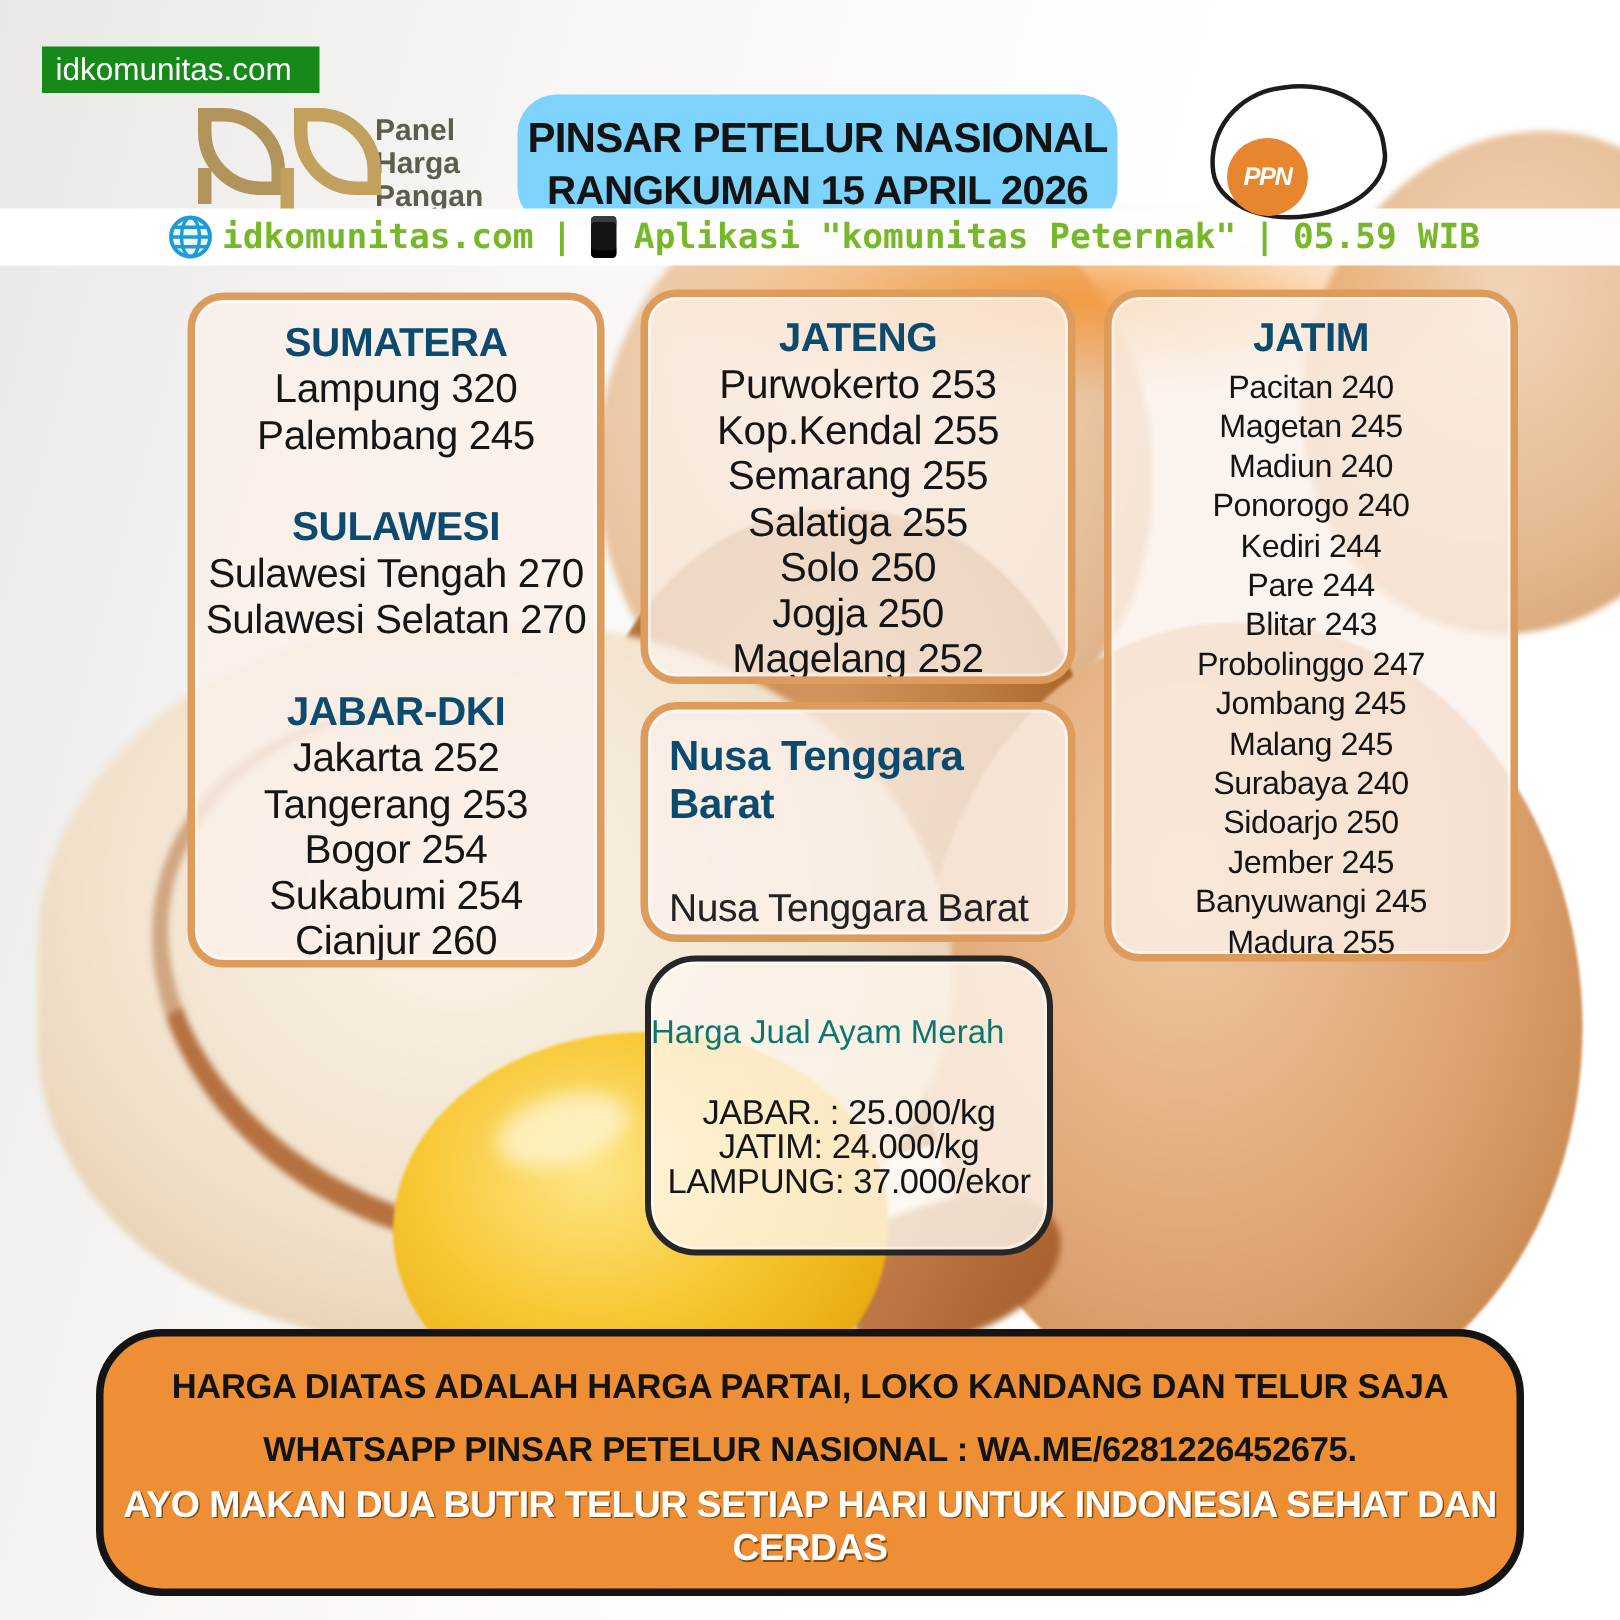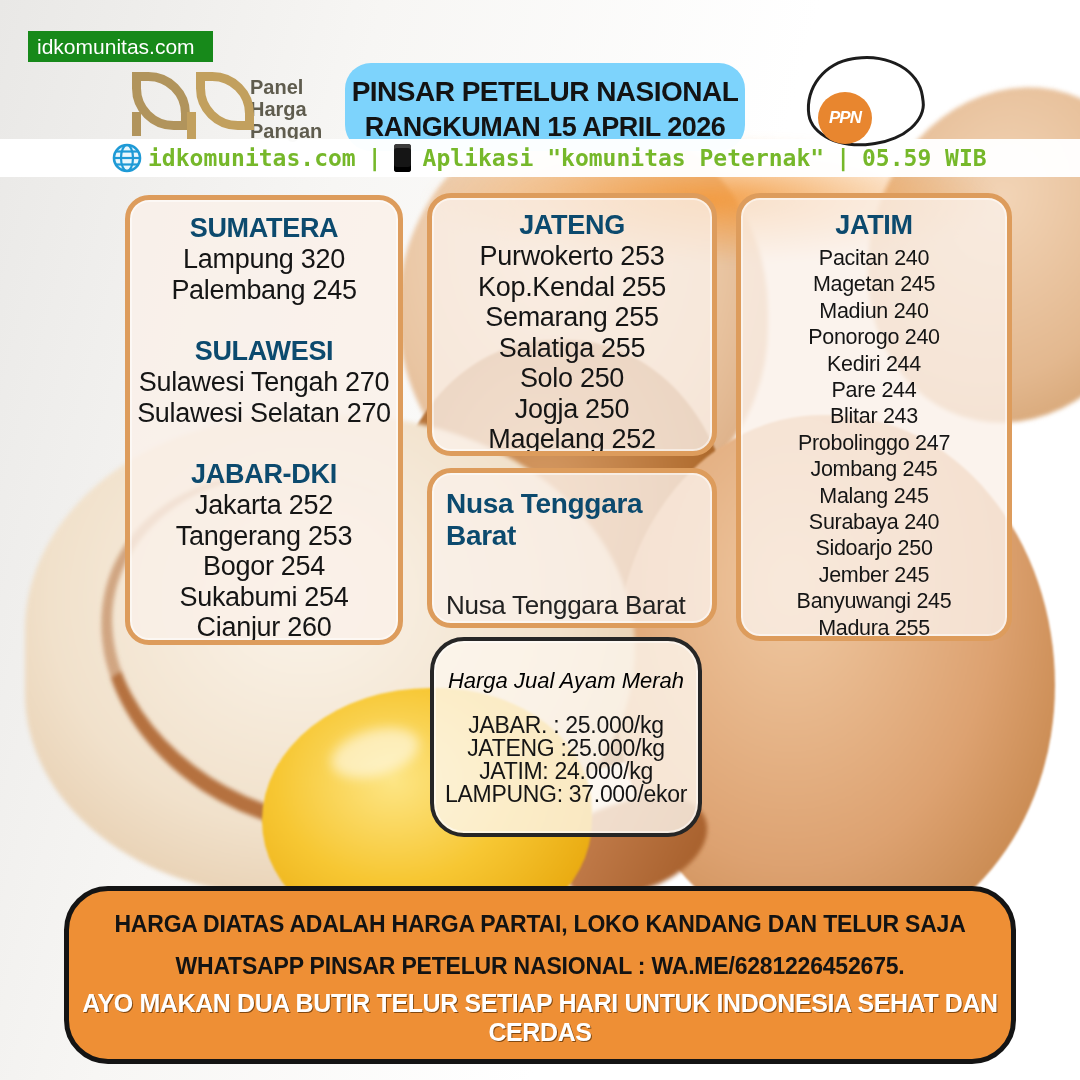--- a/index.html
+++ b/index.html
@@ -77,21 +77,21 @@
   #panel-jateng{left:427px;top:193px;width:290px;height:263px;padding-top:12px;}
   #panel-jatim{left:736px;top:193px;width:276px;height:448px;padding-top:12px;}
   #panel-jatim .row{font-size:21.5px;line-height:26.4px;}
   #panel-jatim .panel-title{margin-bottom:4px;}
   #panel-ntb{left:427px;top:468px;width:290px;height:160px;padding:15px 14px;}
   #panel-ntb .panel-title{text-align:left;font-size:28px;}
   #panel-ntb .ntb-value{font-size:26px;color:#222;margin-top:38px;text-align:left;letter-spacing:-0.3px;}
   #panel-harga{left:430px;top:637px;width:272px;height:200px;border:4px solid #262626;
     border-radius:34px;background:rgba(252,246,238,.8);display:flex;flex-direction:column;
     justify-content:space-evenly;padding:6px 0;}
-  #panel-harga .harga-title{font-size:22px;text-align:center;color:#000000;font-style:italic;}
+  #panel-harga .harga-title{font-size:22px;text-align:left;color:#0f766e;}
   #panel-harga .row{font-size:23px;line-height:23px;}
 
   
   .footer-box{position:absolute;left:64px;top:886px;width:952px;height:178px;background:#EE8F35;
     border:5px solid #141414;border-radius:44px;z-index:4;box-sizing:border-box;text-align:center;
     color:#131313;font-weight:bold;}
   .footer-l1{font-size:23px;margin-top:20px;letter-spacing:-0.2px;}
   .footer-l2{font-size:23px;margin-top:15px;letter-spacing:-0.2px;}
   .footer-l3{font-size:23px;margin-top:7px;letter-spacing:-0.2px;}
   .footer-l4{font-size:25px;margin-top:9px;color:#ffffff;letter-spacing:-0.4px;
@@ -199,21 +199,20 @@
 
 <div class="panel" id="panel-ntb">
   <div class="panel-title">Nusa Tenggara Barat</div>
   <div class="ntb-value">Nusa Tenggara Barat 230</div>
 </div>
 
 <div class="panel" id="panel-harga">
   <div class="harga-title">Harga Jual Ayam Merah</div>
   <div>
       <div class="row">JABAR. : 25.000/kg</div>
-      <div class="row">JATENG :25.000/kg</div>
       <div class="row">JATIM: 24.000/kg</div>
       <div class="row">LAMPUNG: 37.000/ekor</div>
     </div>
 </div>
 
 <div class="panel" id="panel-jatim">
   <div class="panel-title">JATIM</div>
   <div>
       <div class="row">Pacitan 240</div>
       <div class="row">Magetan 245</div>

